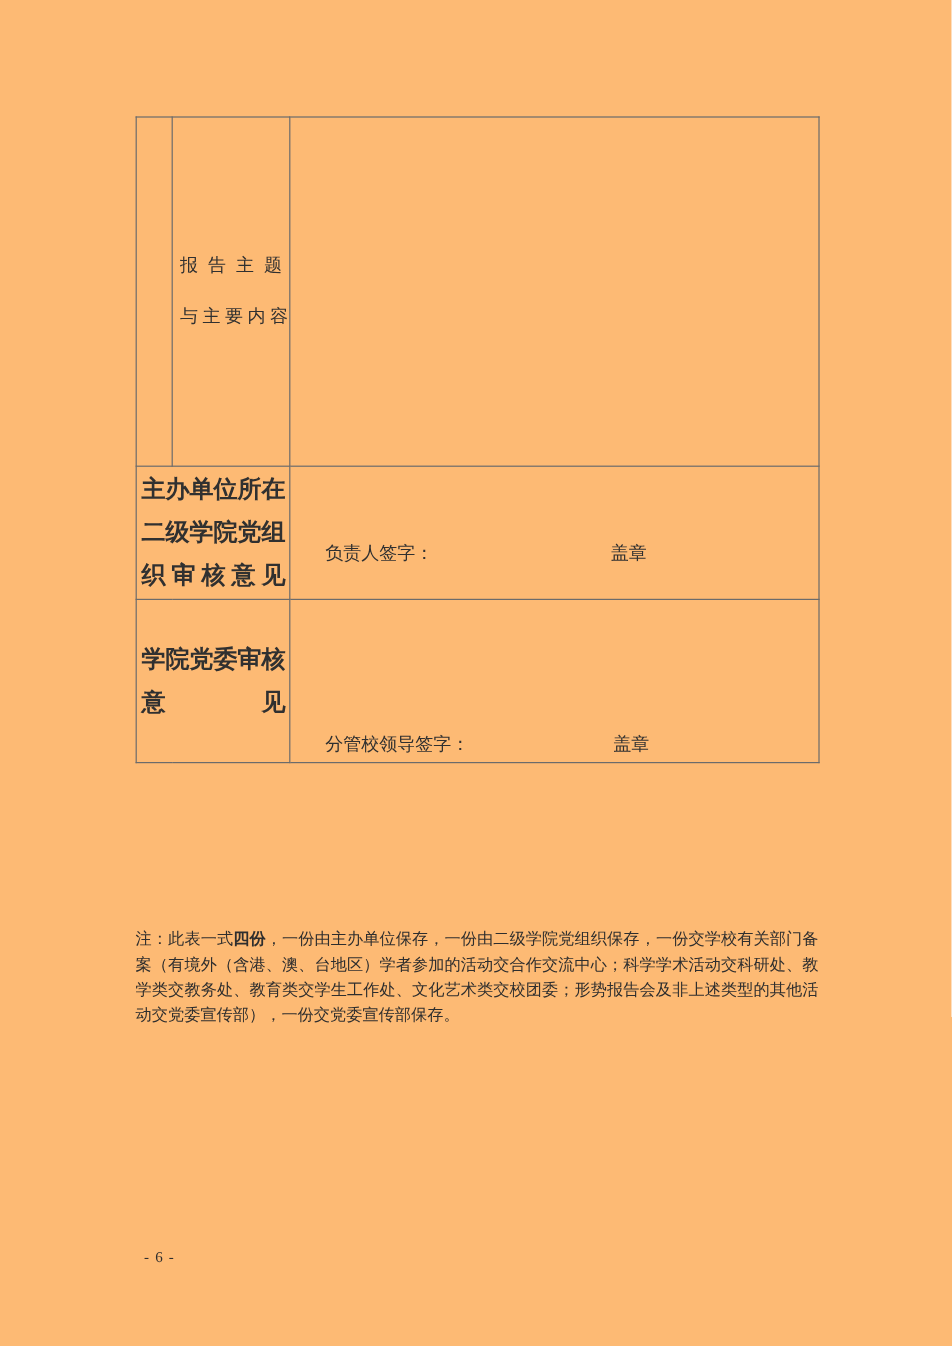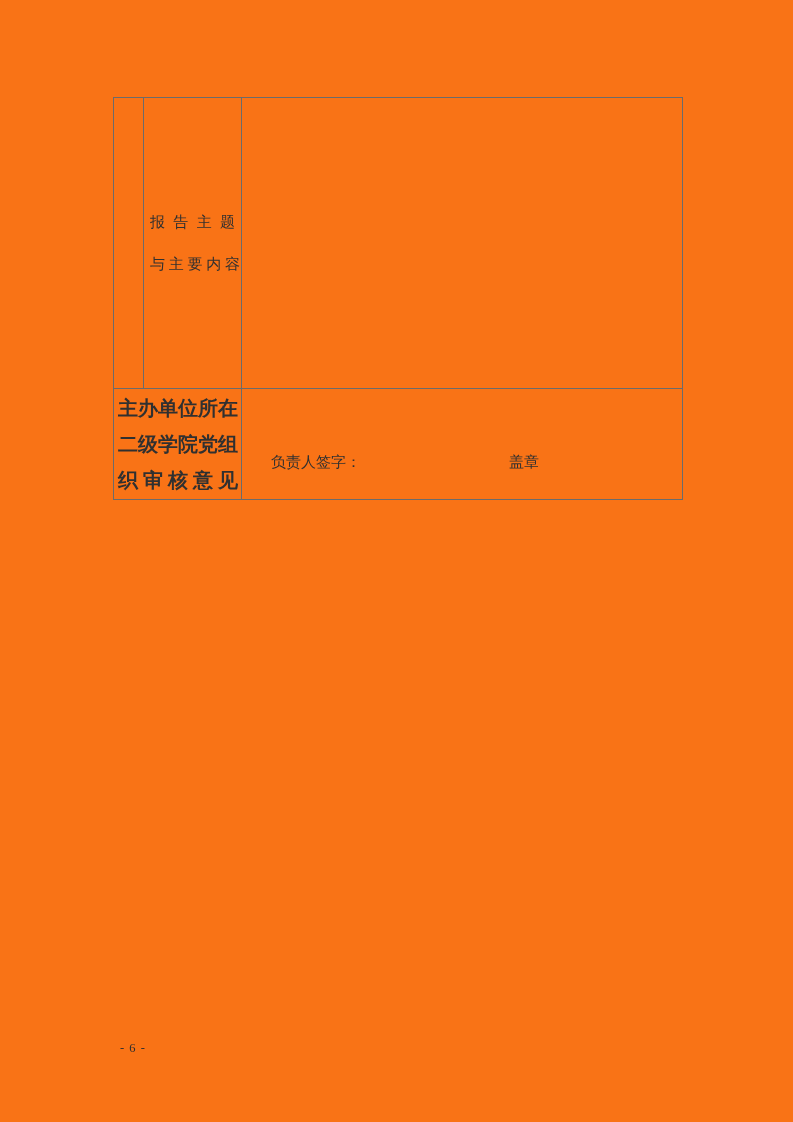--- a/index.html
+++ b/index.html
@@ -1,20 +1,20 @@
 <!DOCTYPE html>
 <html><head>
 <meta charset="utf-8">
 <style>
   html, body { margin: 0; padding: 0; background: #ffffff; }
   .page {
     position: relative;
     width: 793px;
     height: 1122px;
-    background: #f97316;
+    background: #fdba74;
     font-family: "Liberation Serif", "DejaVu Serif", serif;
     color: #303030;
     overflow: hidden;
   }
   table.form-table {
     position: absolute;
     left: 113px;
     top: 97px;
     width: 569px;
     border-collapse: collapse;
@@ -115,19 +115,29 @@
         <td colspan="2">
           <div class="just-label">主办单位所在二级学院党组织审核意见</div>
         </td>
         <td class="sig-cell">
           <span class="sign-label">负责人签字：</span>
           <span class="seal-label">盖章</span>
         </td>
       </tr>
 
 
+      <tr class="r4">
+        <td colspan="2">
+          <div class="just-label single">学院党委审核意见</div>
+        </td>
+        <td class="sig-cell">
+          <span class="sign-label">分管校领导签字：</span>
+          <span class="seal-label">盖章</span>
+        </td>
+      </tr>
     </tbody>
   </table>
 
+  <p class="note"><span>注：此表一式</span><b>四份</b><span>，一份由主办单位保存，一份由二级学院党组织保存，一份交学校有关部门备案（有境外（含港、澳、台地区）学者参加的活动交合作交流中心；科学学术活动交科研处、教学类交教务处、教育类交学生工作处、文化艺术类交校团委；形势报告会及非上述类型的其他活动交党委宣传部），一份交党委宣传部保存。</span></p>
 
   <div class="page-number">- 6 -</div>
 
 </div>
 
 </body></html>

